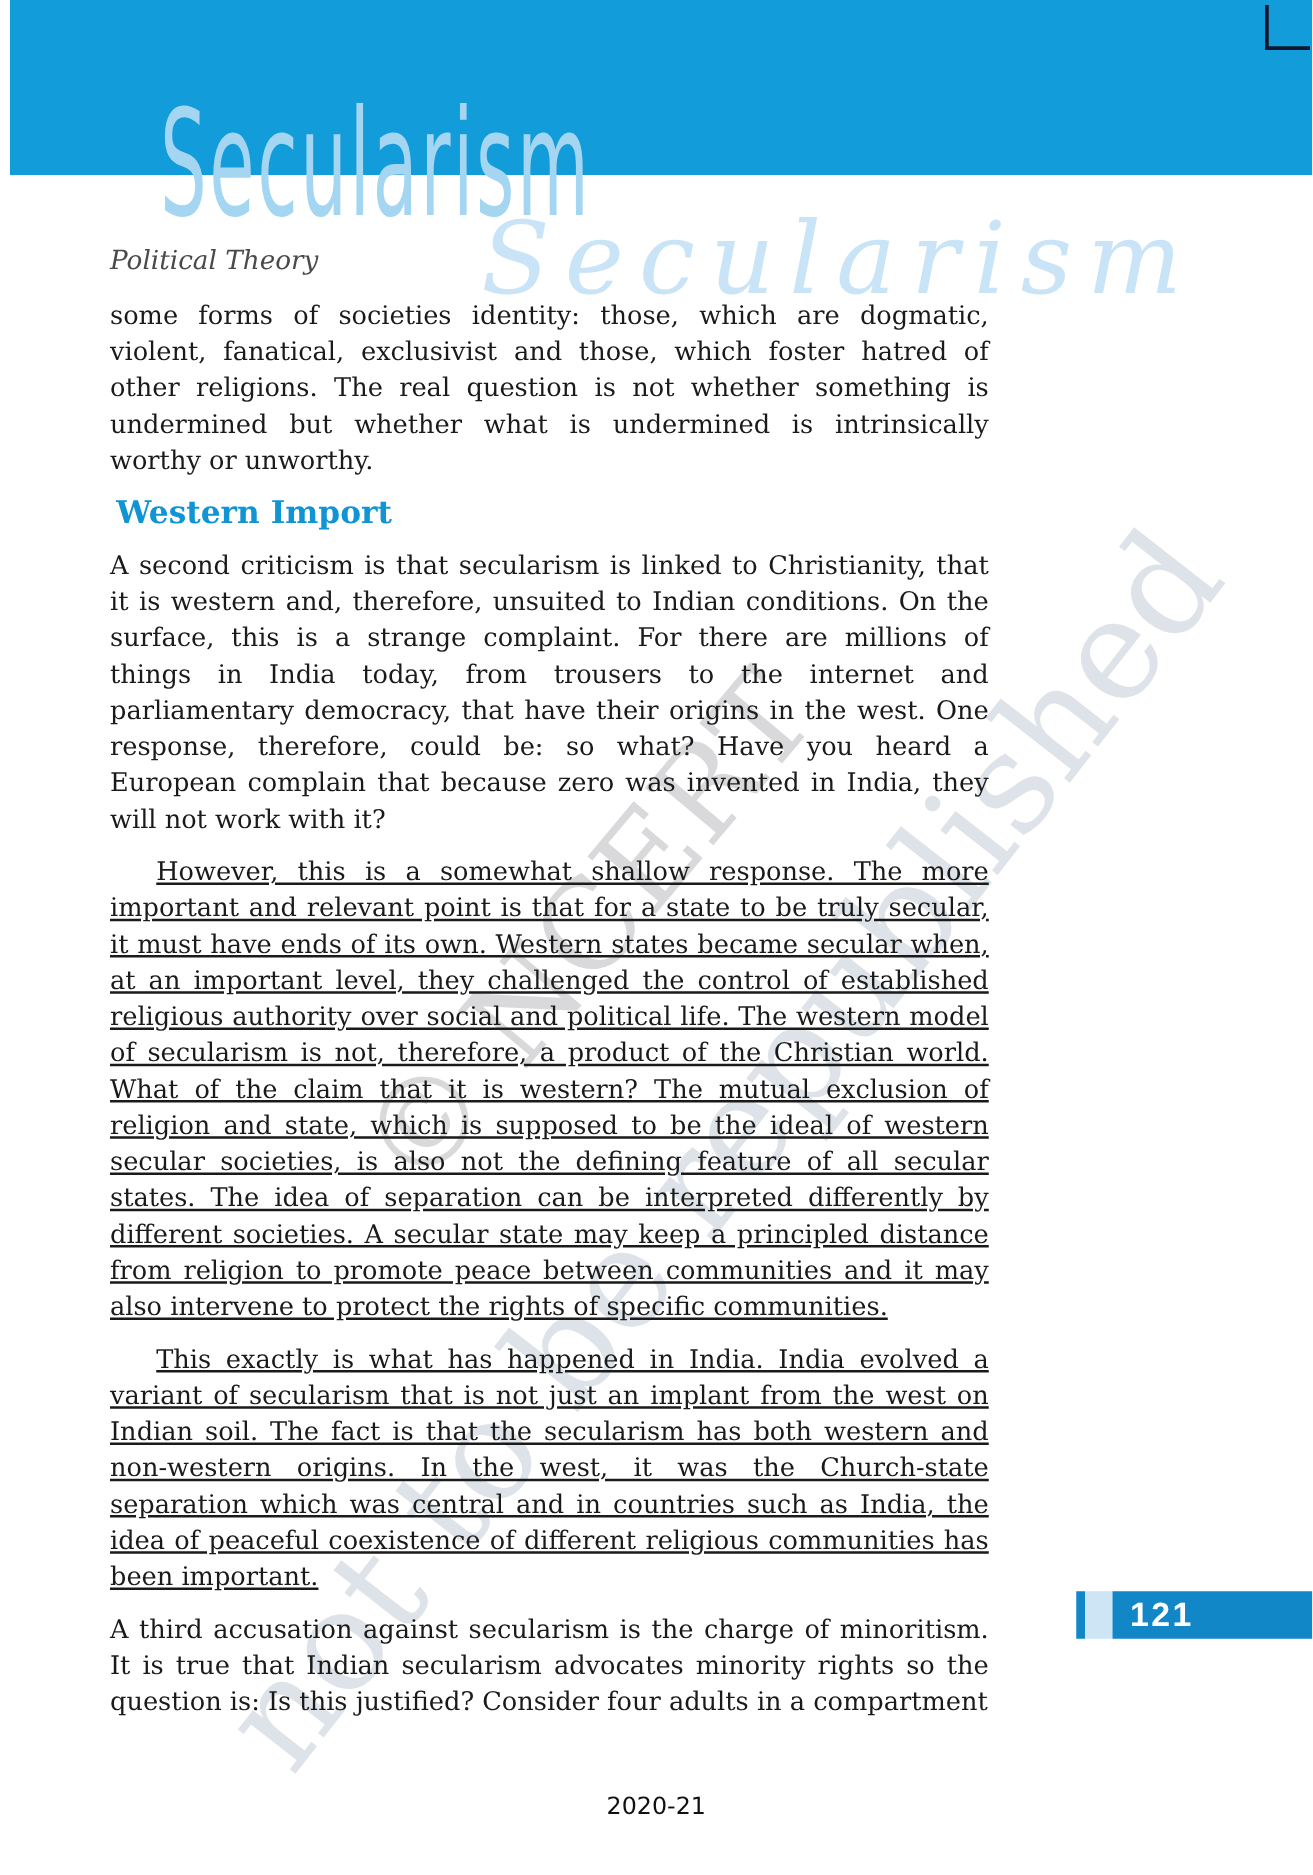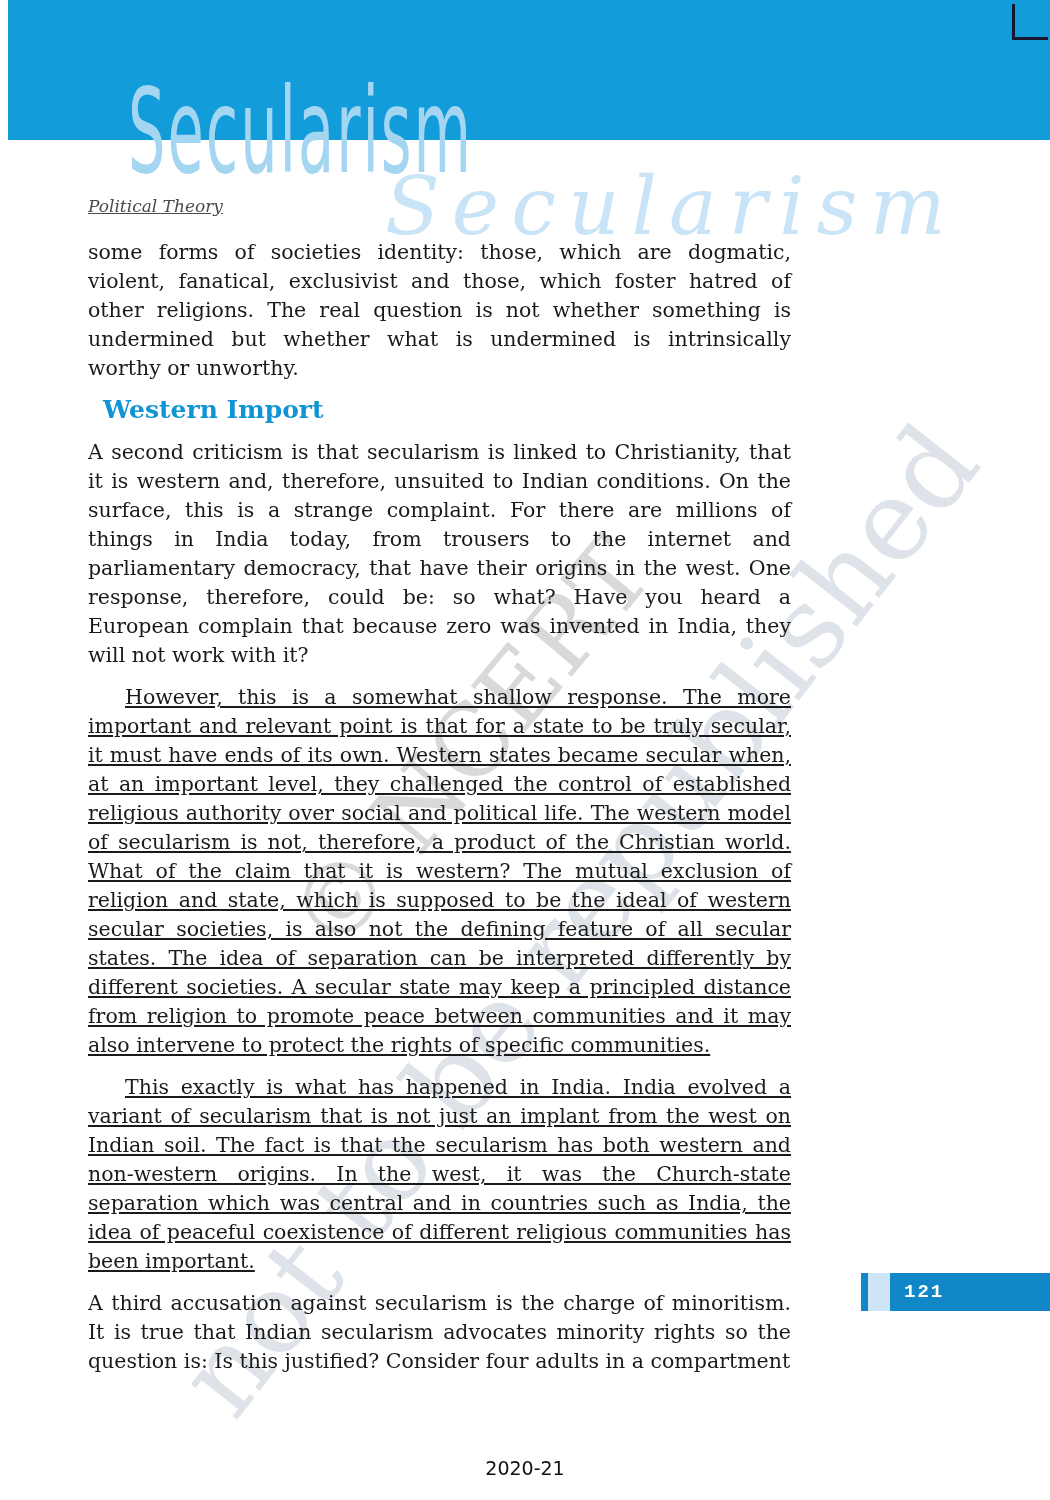--- a/index.html
+++ b/index.html
@@ -44,24 +44,23 @@
     transform-origin:left top;
     white-space:nowrap;
     z-index:2;
   }
 
   
   .running-header{
     position:absolute;
     left:88px; top:196px;
     font-style:italic;
-    font-size:17px;
+    font-size:21px;
     color:#4a4a4a;
     z-index:3;
-    text-decoration:underline;
   }
 
   
   .wm-script{
     position:absolute;
     left:385px; top:167px;
     font-style:italic;
     font-size:80px;
     line-height:1;
     letter-spacing:12px;
@@ -97,56 +96,55 @@
     width:703px;
     text-align:justify;
     font-size:20.5px;
     line-height:29px;
     color:#1a1a1a;
     z-index:3;
   }
   .para{margin:0 0 13px 0;}
   .para.indent{text-indent:37px;text-decoration:underline;}
   .section-heading{
-    margin:14px 0 15px 15px;
+    margin:14px 0 15px 5px;
     font-size:25px;
     line-height:26px;
     font-weight:bold;
     color:#1094d4;
     text-align:left;
   }
 
   
   .badge-bar{
     position:absolute; left:861px; top:1273px;
     width:7px; height:38px; background:#1187c7; z-index:3;
   }
   .badge-gap{
     position:absolute; left:868px; top:1273px;
     width:22px; height:38px; background:#cde5f4; z-index:3;
   }
   .badge-main{
     position:absolute; left:890px; top:1273px;
     width:160px; height:38px; background:#1187c7;
-    color:#ffffff; font-weight:bold; font-size:19px;
+    color:#ffffff; font-weight:bold; font-size:27px;
     line-height:38px; padding-left:14px; letter-spacing:2px;
     box-sizing:border-box; z-index:3;
-    font-family:Liberation Mono, monospace;
+    font-family:Liberation Sans, sans-serif;
   }
 
   
   .footer-year{
     position:absolute;
     left:0; top:1434px; width:1050px;
     text-align:center;
     font-family:"DejaVu Sans","Liberation Sans",sans-serif;
     font-size:19px;
     color:#111111;
     z-index:3;
-    margin-top:23px;
   }
 </style>
 </head>
 <body>
 
 <div class="page">
 
   <div class="banner"></div>
 
   <div class="crop-mark-v"></div>

